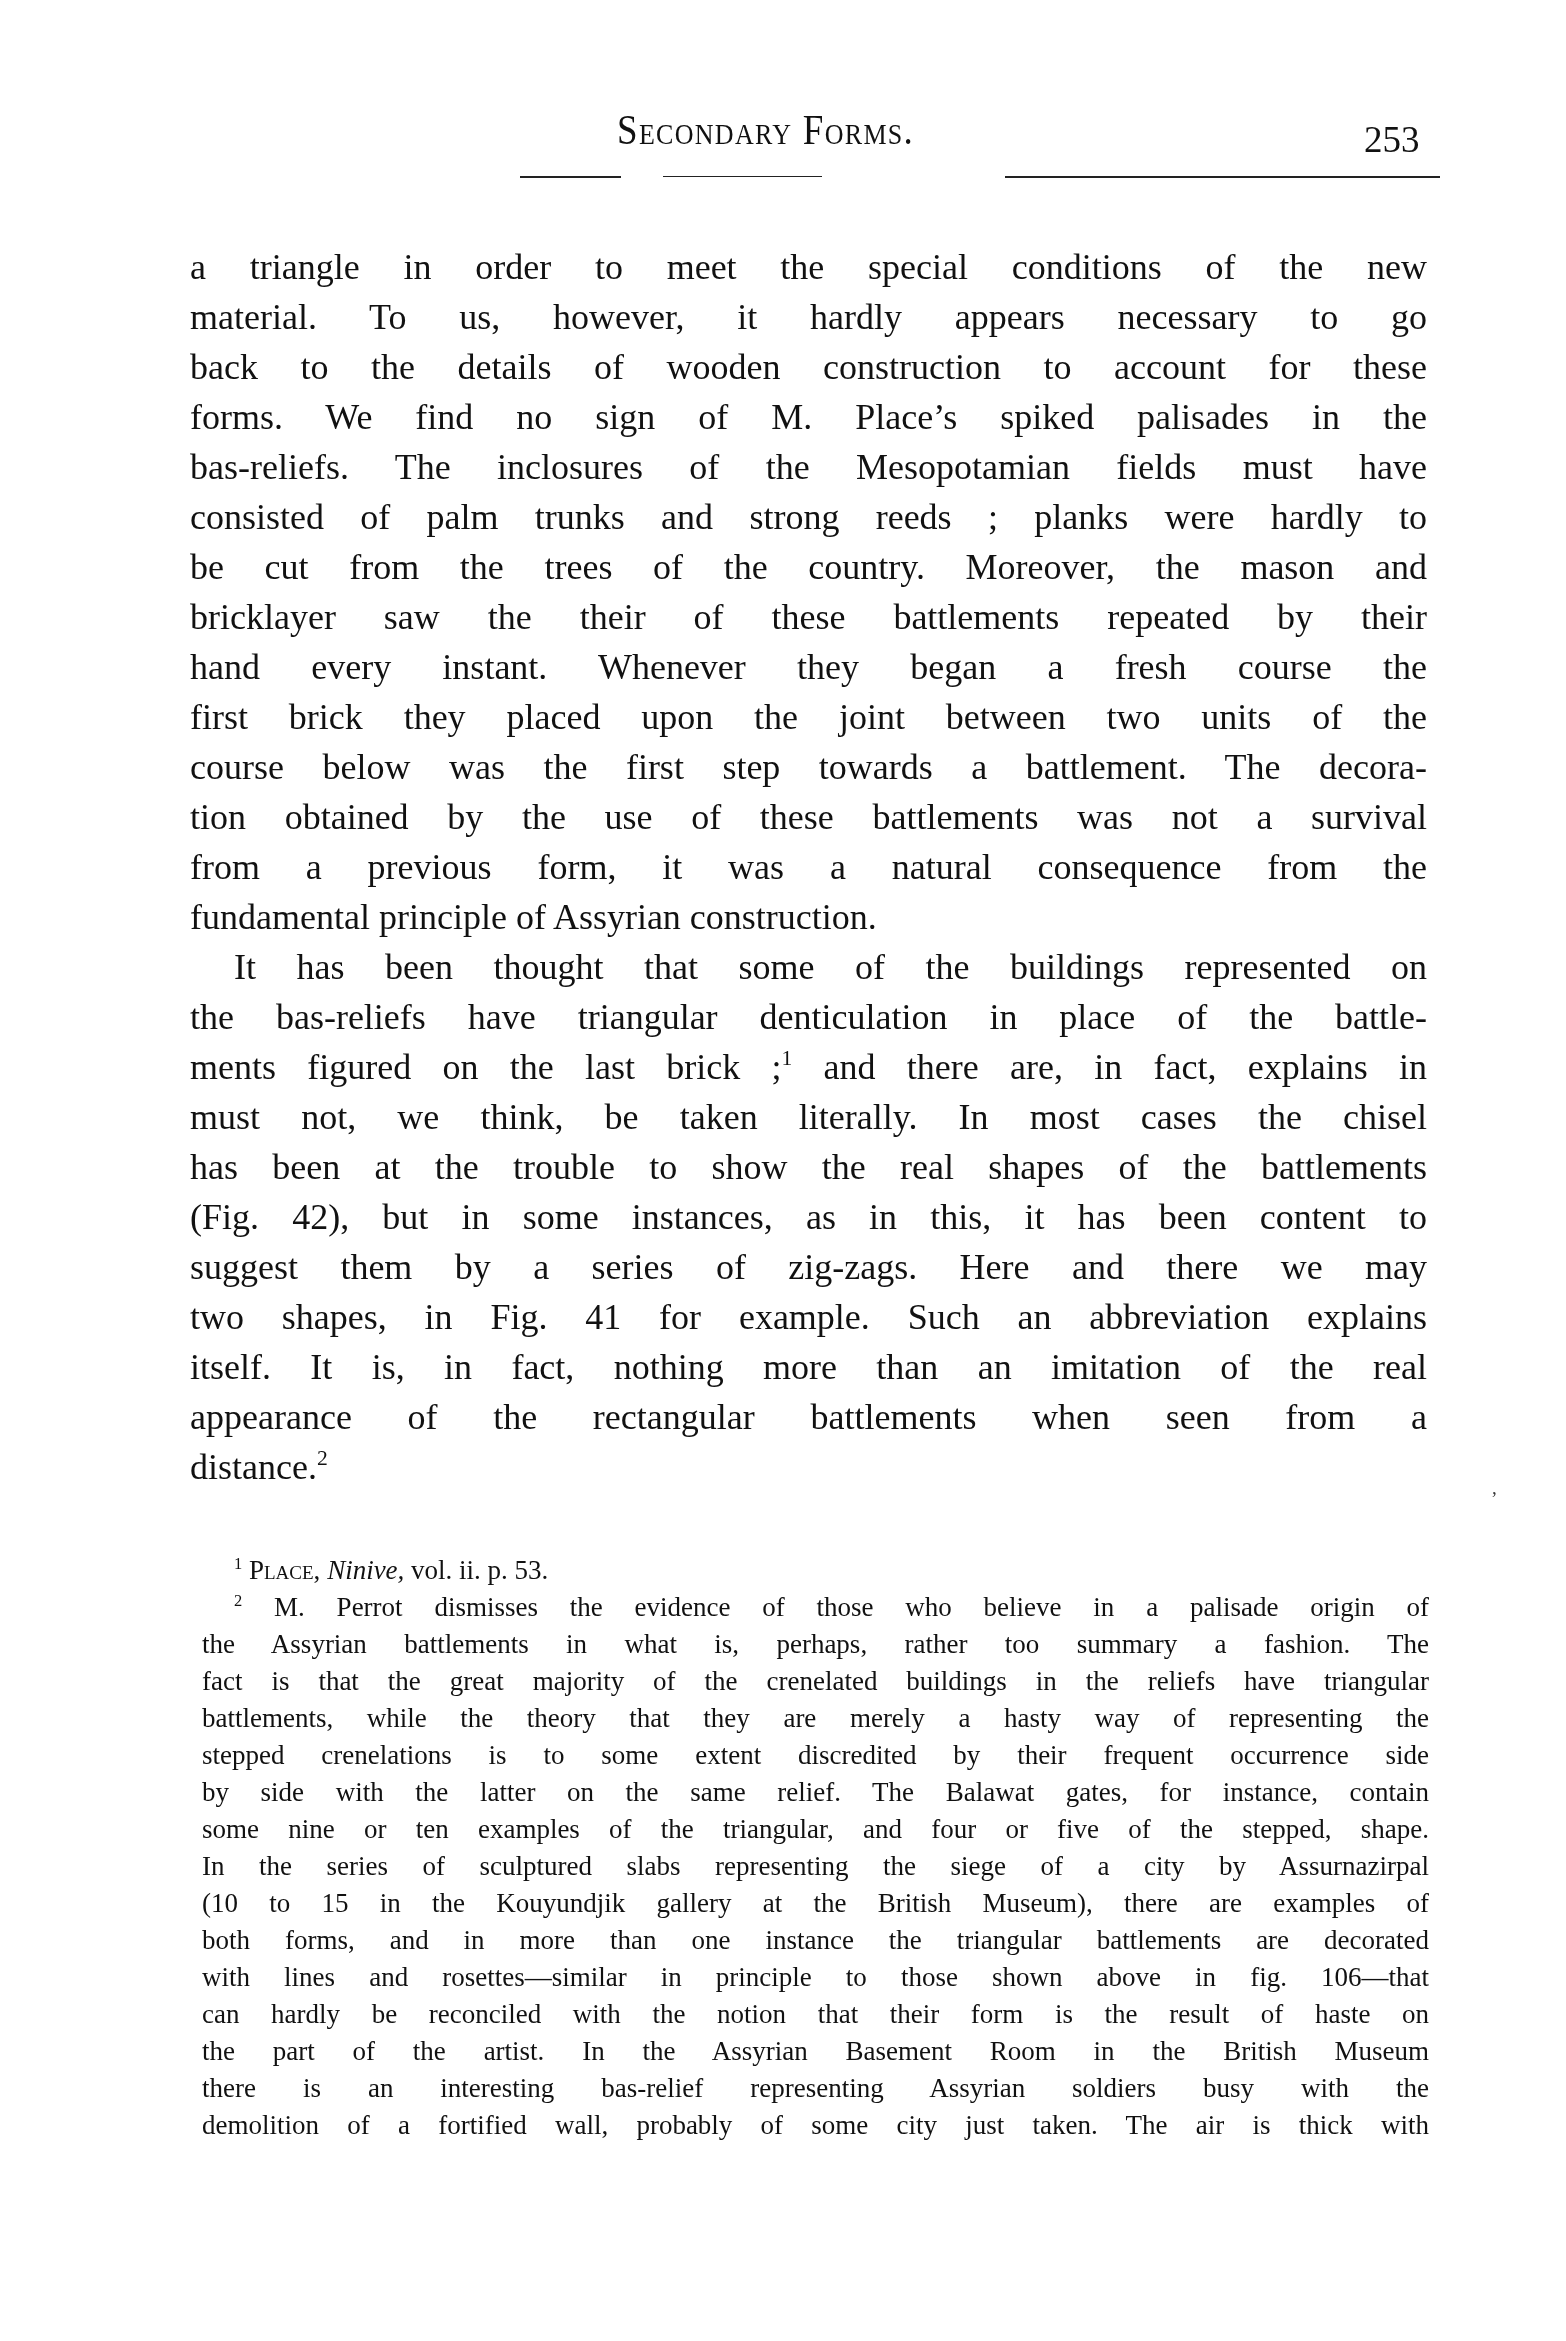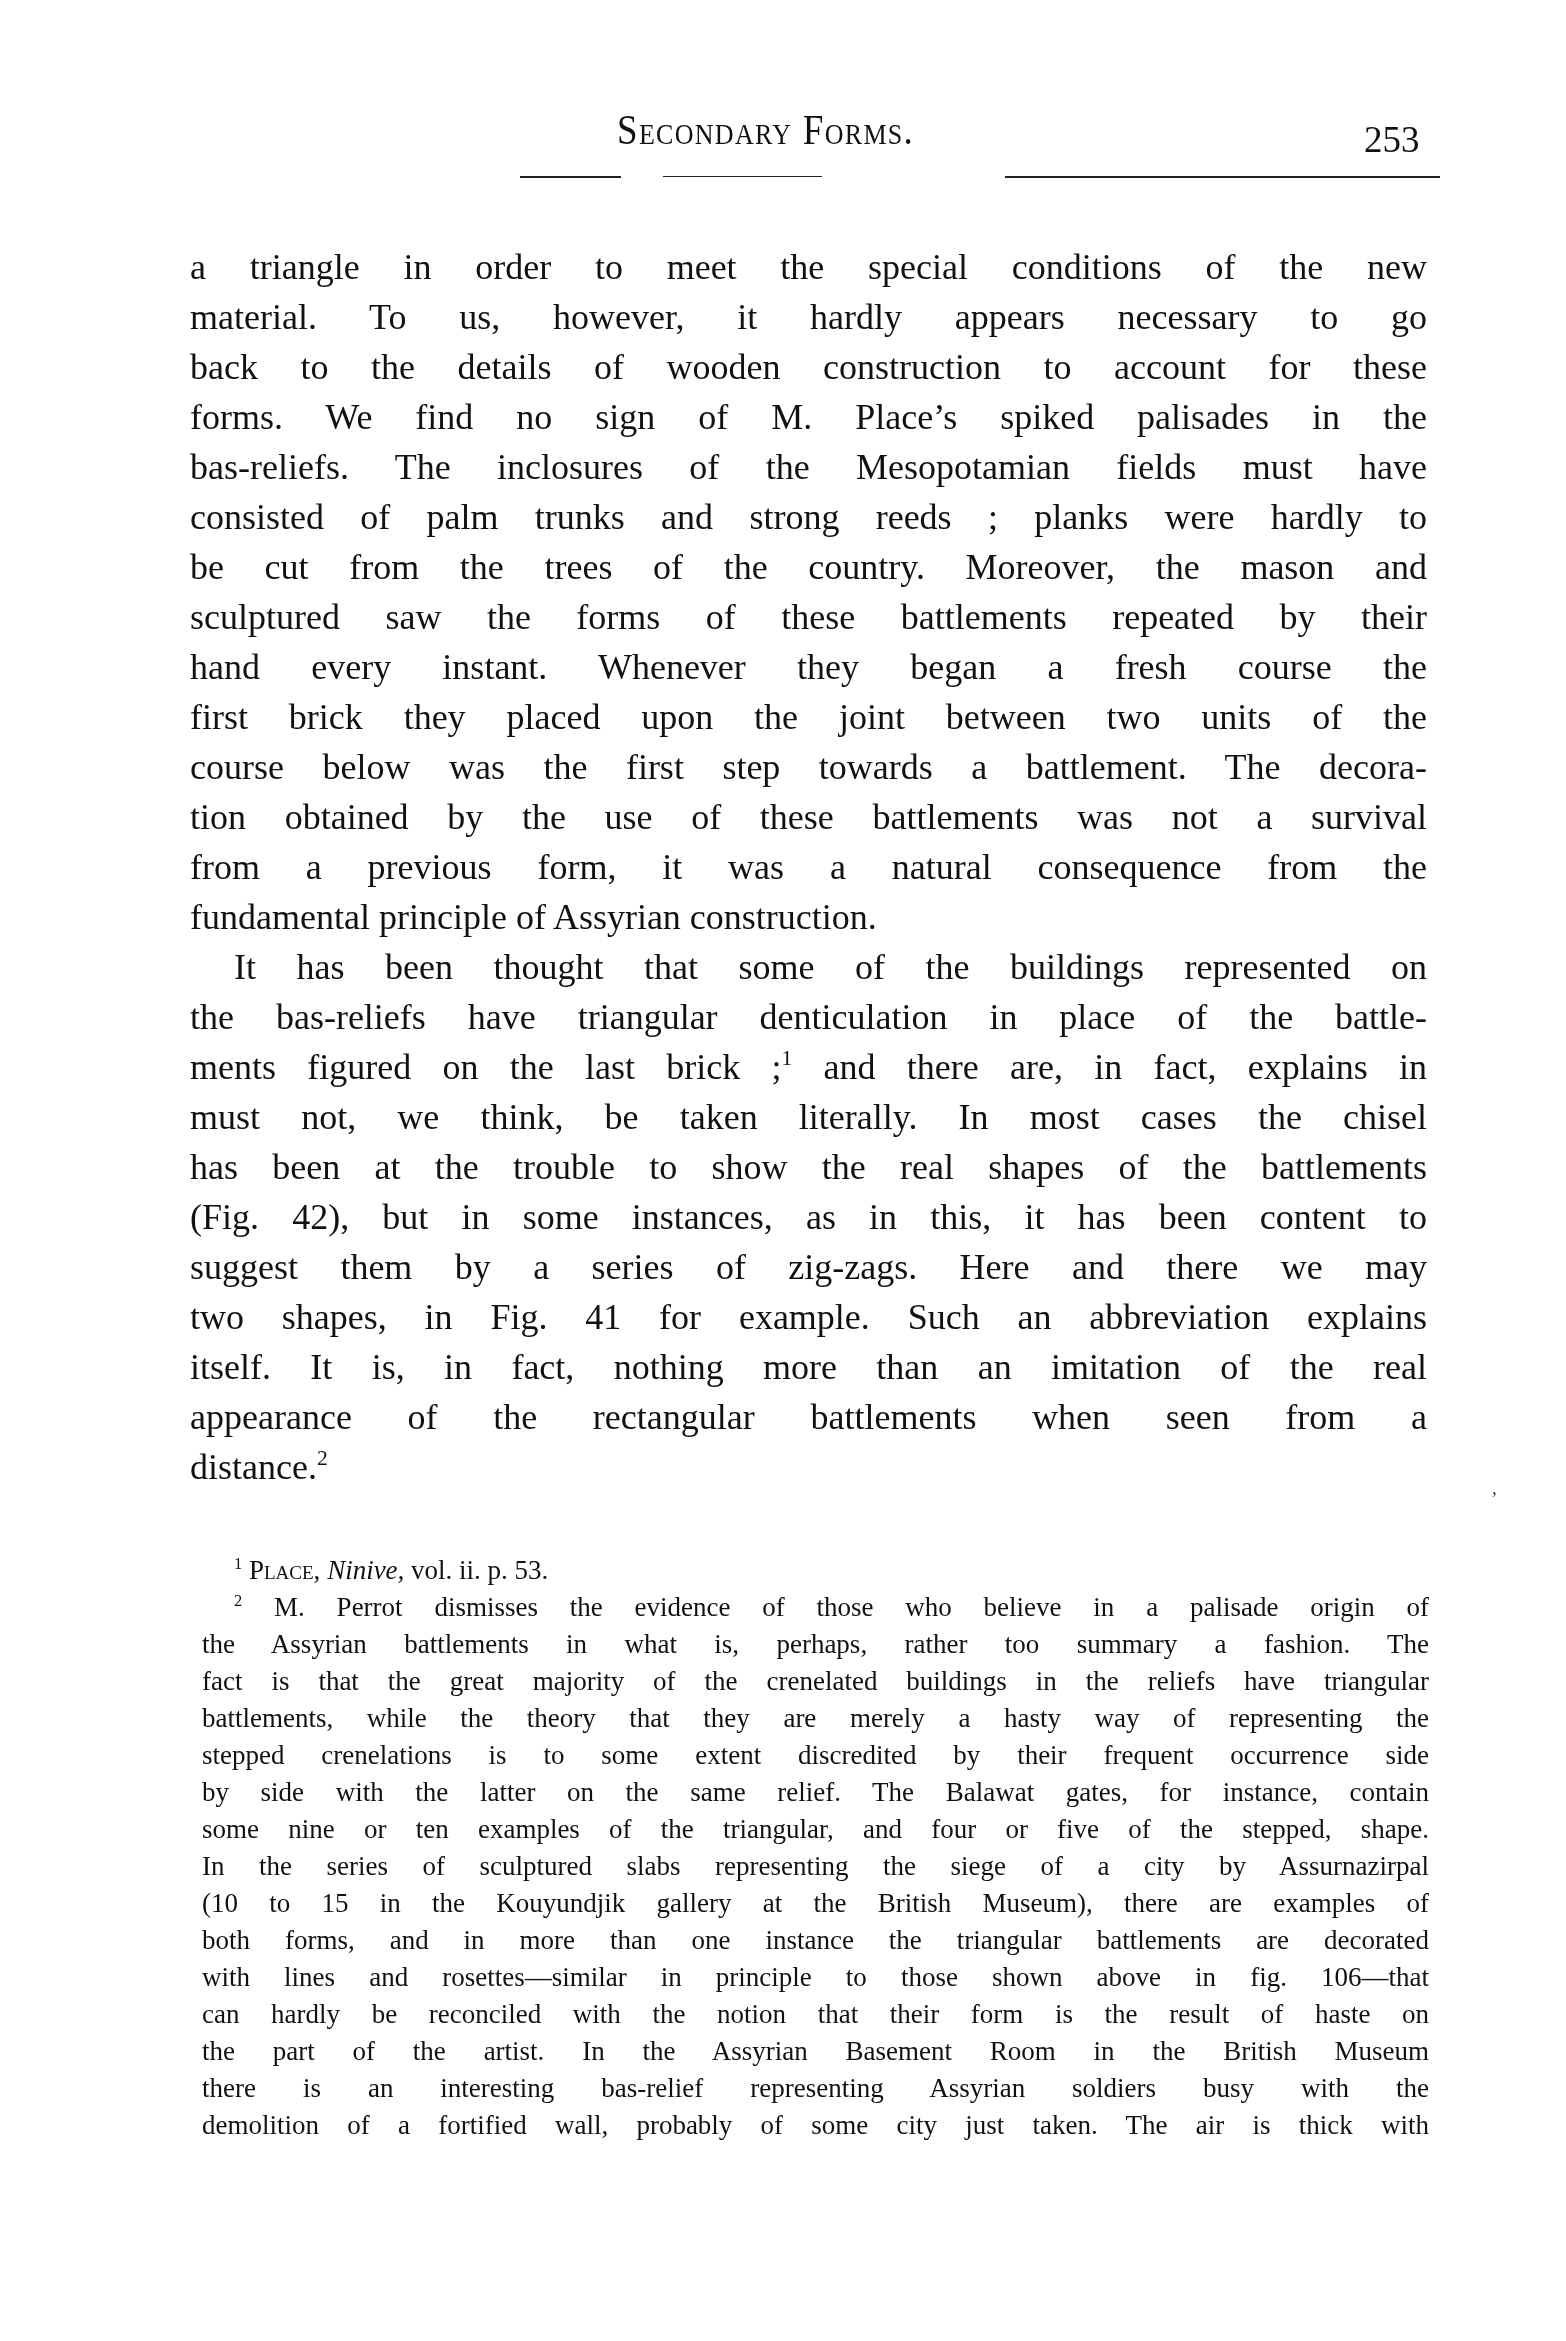--- a/index.html
+++ b/index.html
@@ -38,21 +38,21 @@
 
 <div class="body-text">
   <div>
     <span class="line">a triangle in order to meet the special conditions of the new</span>
     <span class="line">material.  To us, however, it hardly appears necessary to go</span>
     <span class="line">back to the details of wooden construction to account for these</span>
     <span class="line">forms.  We find no sign of M. Place’s spiked palisades in the</span>
     <span class="line">bas-reliefs.  The inclosures of the Mesopotamian fields must have</span>
     <span class="line">consisted of palm trunks and strong reeds ; planks were hardly to</span>
     <span class="line">be cut from the trees of the country.  Moreover, the mason and</span>
-    <span class="line">sculptured saw the forms of these battlements repeated by their</span>
+    <span class="line">bricklayer saw the their of these battlements repeated by their</span>
     <span class="line">hand every instant.  Whenever they began a fresh course the</span>
     <span class="line">first brick they placed upon the joint between two units of the</span>
     <span class="line">course below was the first step towards a battlement.  The decora-</span>
     <span class="line">tion obtained by the use of these battlements was not a survival</span>
     <span class="line">from a previous form, it was a natural consequence from the</span>
     <span class="line last">fundamental principle of Assyrian construction.</span>
   </div>
   <div>
     <span class="line indent">It has been thought that some of the buildings represented on</span>
     <span class="line">the bas-reliefs have triangular denticulation in place of the battle-</span>

